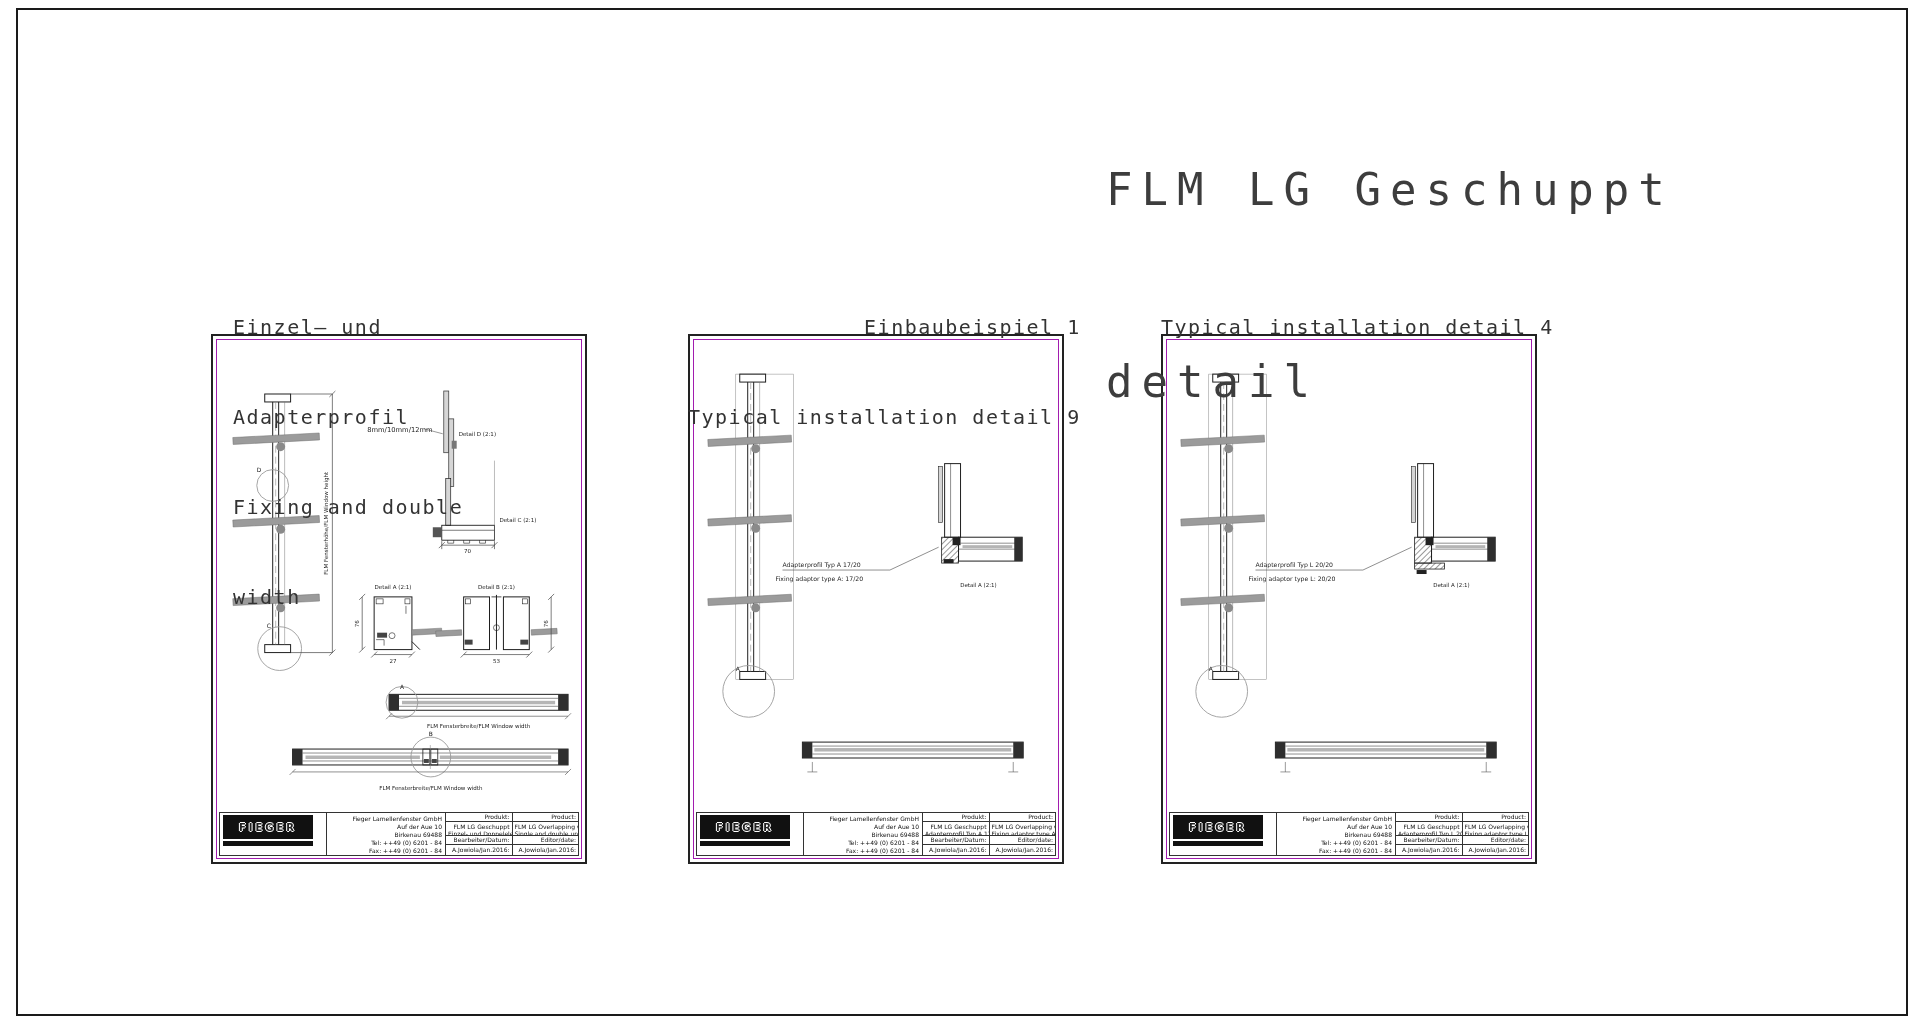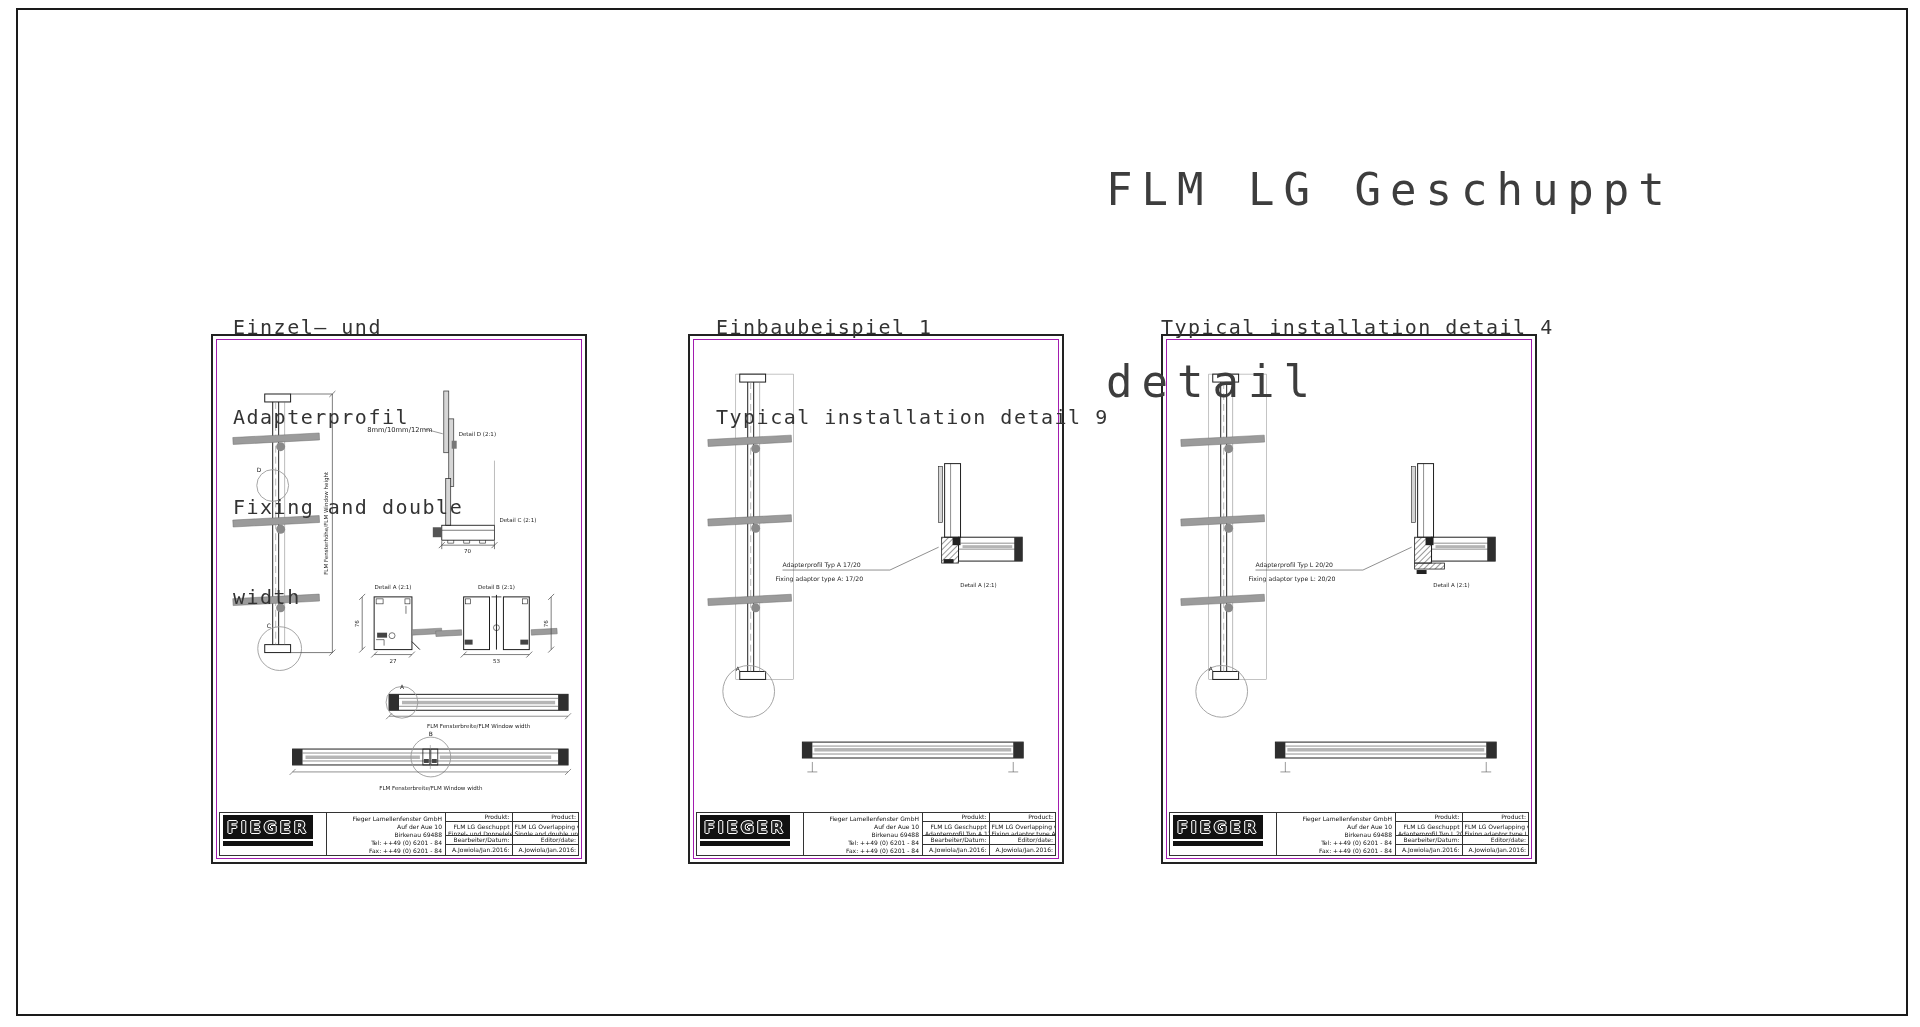--- a/index.html
+++ b/index.html
@@ -11,40 +11,40 @@
 
   .main-title { position:absolute; left:1106px; top:30px; z-index:2;
                 font-family:"DejaVu Sans Mono", monospace; font-weight:normal;
                 font-size:44px; line-height:64px; letter-spacing:9px; color:#3d3d3d;
                 white-space:pre; }
 
   .sheet-label { position:absolute; top:252px; z-index:5;
                  font-family:"DejaVu Sans Mono", monospace; font-size:20px;
                  line-height:30px; letter-spacing:1.5px; color:#333; white-space:pre; }
   #label-1 { left:213px;padding-left:20px; }
-  #label-2 { left:716px; }
+  #label-2 { left:688px;text-align:right; }
   #label-3 { left:1161px; }
 
   .sheet { position:absolute; top:334px; width:372px; height:526px;
            border:2px solid #222; background:#fff; z-index:1; }
   #sheet-1 { left:211px; }
   #sheet-2 { left:688px; }
   #sheet-3 { left:1161px; }
   .sheet-inner { position:absolute; left:3px; top:3px; right:3px; bottom:3px;
                  border:1px solid #a21caf;text-align:right; }
   svg.drawing { position:absolute; left:0; top:0; width:100%; height:472px; display:block; }
   svg.drawing text { font-family:"DejaVu Sans", sans-serif; fill:#222; stroke:none; }
 
   .titleblock { position:absolute; left:2px; right:2px; bottom:2px; height:42px;
                 border:1px solid #333; display:flex; font-size:6px; line-height:7px;
                 color:#111; background:#fff; overflow:hidden; }
   .tb-logo { width:100px; border-right:1px solid #333; padding:2px 3px; overflow:hidden; }
   .logo-box { width:90px; height:24px; background:#111; color:#fff;
               display:flex; align-items:center; justify-content:center;
-              font-weight:bold; font-size:16px; letter-spacing:3px;
+              font-weight:bold; font-size:10px; letter-spacing:3px;
               text-shadow:-1px 0 #fff, 1px 0 #fff, 0 -1px #fff, 0 1px #fff; color:#222; }
   .logo-bar { width:90px; height:5px; background:#111; margin-top:2px; }
   .tb-company { width:112px; border-right:1px solid #333; padding:2px 3px;
                 overflow:hidden; white-space:nowrap; }
   .tb-company div { margin-bottom:1px; }
   .tb-col { flex:1; display:flex; flex-direction:column; overflow:hidden; }
   .tb-col.mid { border-right:1px solid #333; }
   .tb-hd { height:8px; border-bottom:1px solid #333; padding:0 2px; white-space:nowrap; overflow:hidden; }
   .tb-ln { flex:1; border-bottom:1px solid #333; padding:1px 2px 0; white-space:nowrap; overflow:hidden; }
   .tb-sm { height:8px; border-bottom:1px solid #333; padding:0 2px; white-space:nowrap; overflow:hidden; }

